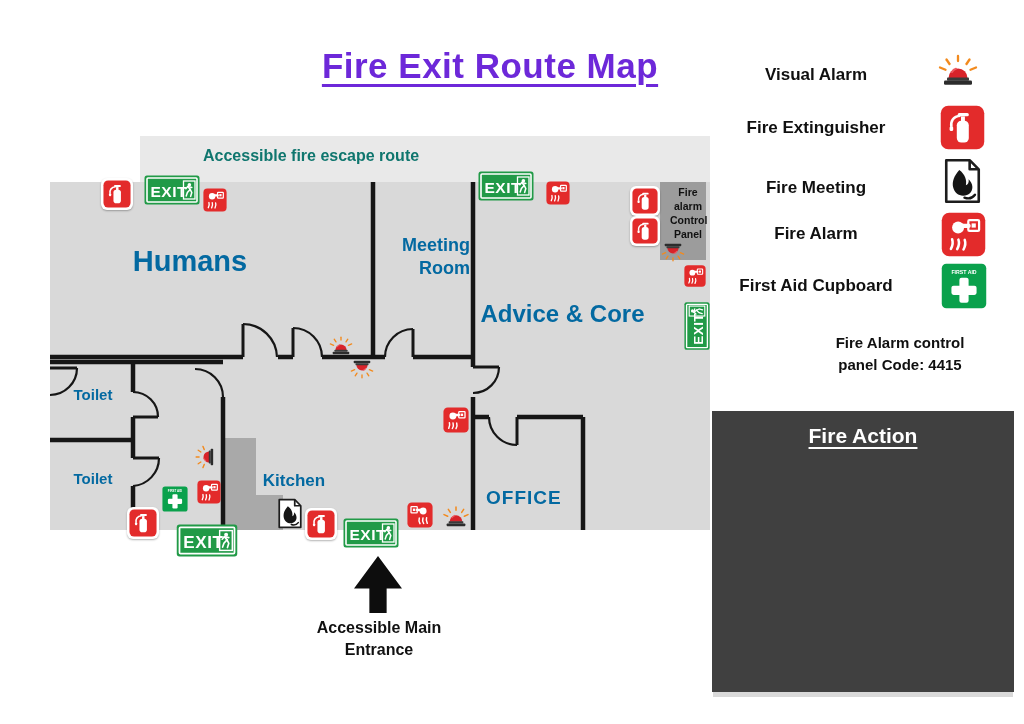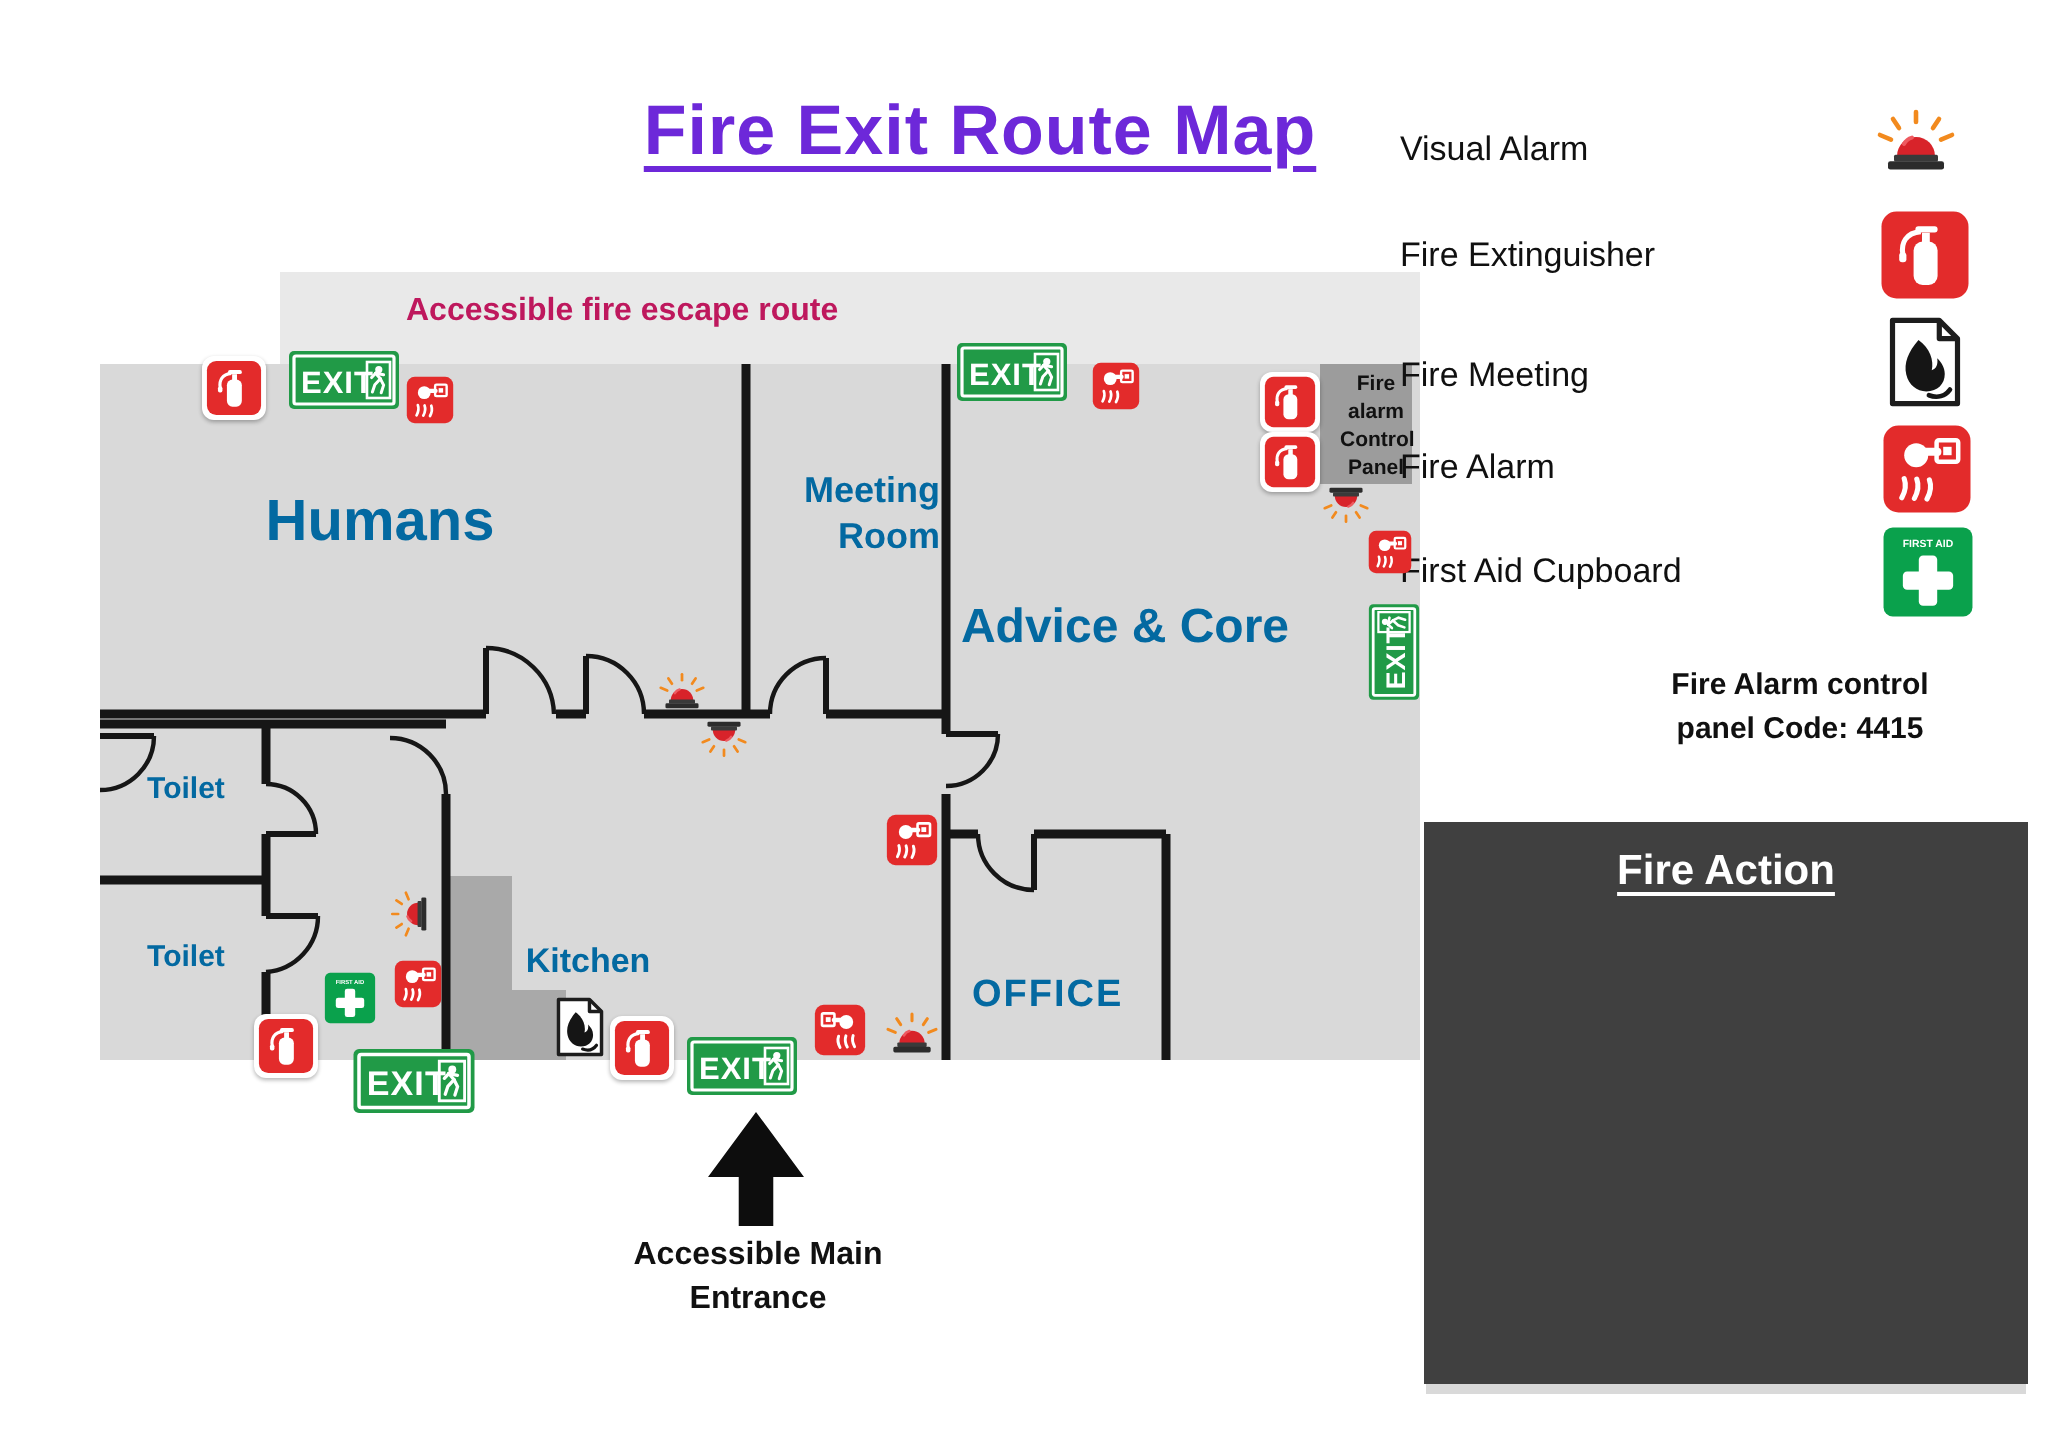--- a/index.html
+++ b/index.html
@@ -5,49 +5,49 @@
   html,body{margin:0;padding:0;}
   body{width:1024px;height:724px;position:relative;overflow:hidden;background:#fff;
        font-family:"Liberation Sans", sans-serif;color:#1d1d1d;}
   .abs{position:absolute;}
   
   .title{left:250px;top:46px;width:480px;text-align:center;font-size:35px;font-weight:bold;
          color:#6d28d9;text-decoration:underline;text-underline-offset:6px;
          text-decoration-thickness:3px;letter-spacing:.5px;}
   
   .route-strip{left:140px;top:136px;width:570px;height:46px;background:#e9e9e9;}
-  .route-label{left:203px;top:147px;font-size:16px;font-weight:bold;color:#be185d;}
+  .route-label{left:203px;top:147px;font-size:16px;font-weight:bold;color:#0f766e;}
   .plan{left:50px;top:182px;width:660px;height:348px;background:#d9d9d9;}
   .walls{left:0;top:0;width:1024px;height:724px;pointer-events:none;z-index:2;}
   
   .room{z-index:3;font-weight:bold;color:#0369a1;}
   .rm-humans{left:110px;top:245px;width:160px;text-align:center;font-size:29px;}
   .rm-meeting{left:380px;top:234px;width:90px;text-align:right;font-size:18px;line-height:1.3;}
   .rm-advice{left:480px;top:298px;width:165px;text-align:center;font-size:24px;line-height:1.3;}
   .rm-toilet1{left:63px;top:386px;width:60px;text-align:center;font-size:15px;}
   .rm-toilet2{left:63px;top:470px;width:60px;text-align:center;font-size:15px;}
   .rm-kitchen{left:258px;top:471px;width:72px;text-align:center;font-size:17px;}
   .rm-office{left:486px;top:487px;width:70px;text-align:center;font-size:19px;letter-spacing:1px;}
   
   .icon{position:absolute;z-index:4;}
   .framed{background:#fff;border-radius:6px;padding:2px;box-shadow:0 1px 2px rgba(0,0,0,.3);line-height:0;}
   .rot180{transform:rotate(180deg);}
   .rotm90{transform:rotate(-90deg);}
   .mirror{transform:scaleX(-1);}
   
-  .panel{left:660px;top:182px;width:46px;height:60px;background:#9c9c9c;z-index:3;
+  .panel{left:660px;top:182px;width:46px;height:78px;background:#9c9c9c;z-index:3;
          font-size:10.5px;font-weight:bold;color:#111;text-align:center;line-height:1.32;
          padding-top:4px;box-sizing:border-box;padding-left:10px;}
   
   .arrow{left:354px;top:556px;width:48px;height:57px;background:#0d0d0d;z-index:3;
          clip-path:polygon(50% 0,100% 57%,68% 57%,68% 100%,32% 100%,32% 57%,0 57%);}
   .entrance-label{left:308px;top:617px;width:142px;text-align:center;font-size:16px;
                   font-weight:bold;line-height:1.4;color:#111;}
   
-  .legend-label{left:700px;width:232px;text-align:left;font-size:17px;font-weight:normal;color:#101010;z-index:3;}
+  .legend-label{left:700px;width:232px;text-align:center;font-size:17px;font-weight:bold;color:#101010;z-index:3;}
   .code-note{left:815px;top:332px;width:170px;text-align:center;font-size:15px;font-weight:bold;
              color:#101010;line-height:1.45;}
   
   .fire-action{left:712px;top:411px;width:302px;height:281px;background:#404040;z-index:3;
                box-sizing:border-box;padding:13px 18px;color:#fff;box-shadow:0 6px 0 -1px #d9d9d9;}
   .fa-title{text-align:center;font-size:21px;font-weight:bold;text-decoration:underline;
             text-underline-offset:4px;}
   .fa-list{margin:9px 0 0 0;padding:0 0 0 22px;}
   .fa-list li{font-size:17px;font-weight:bold;line-height:1.52;width:208px;}
 </style>

